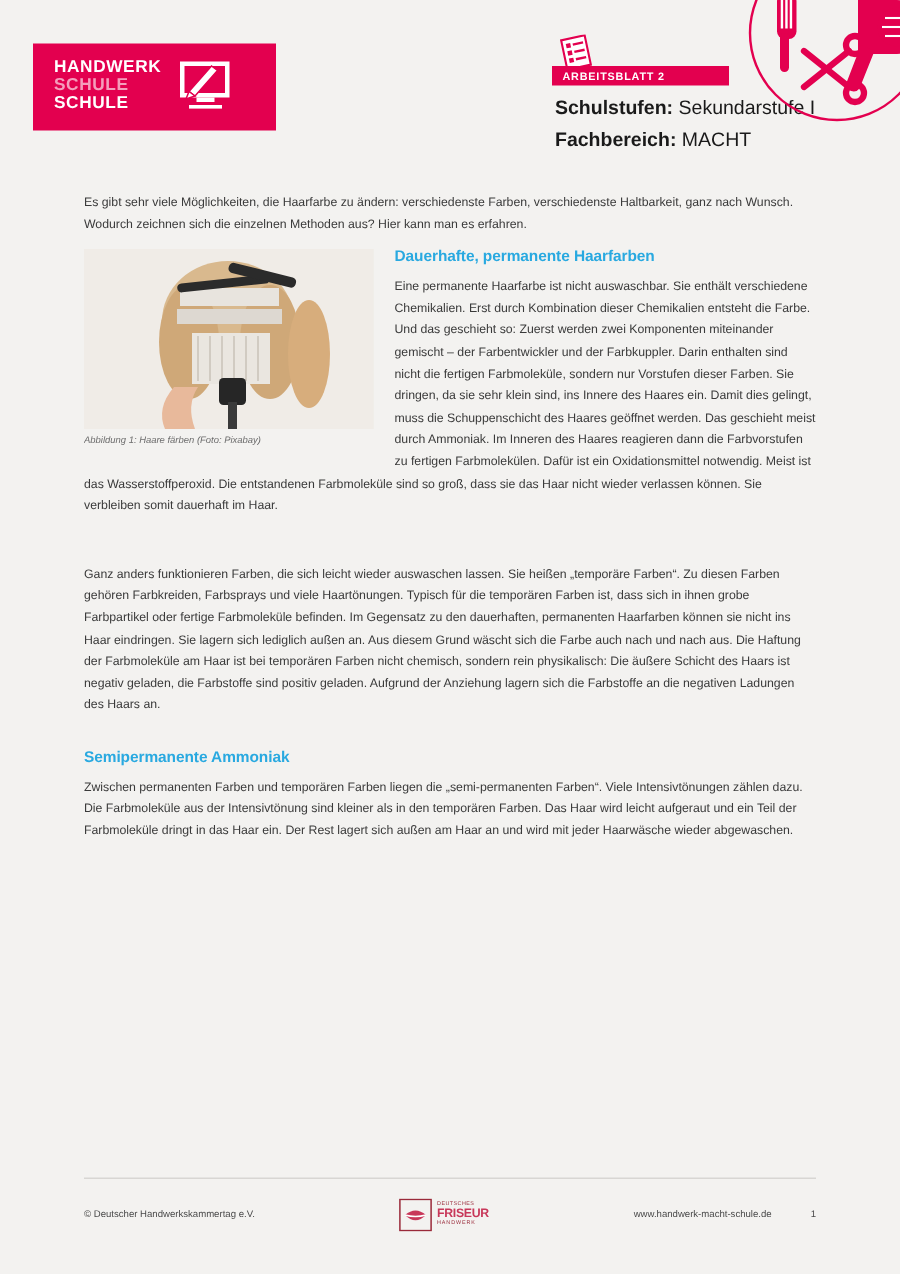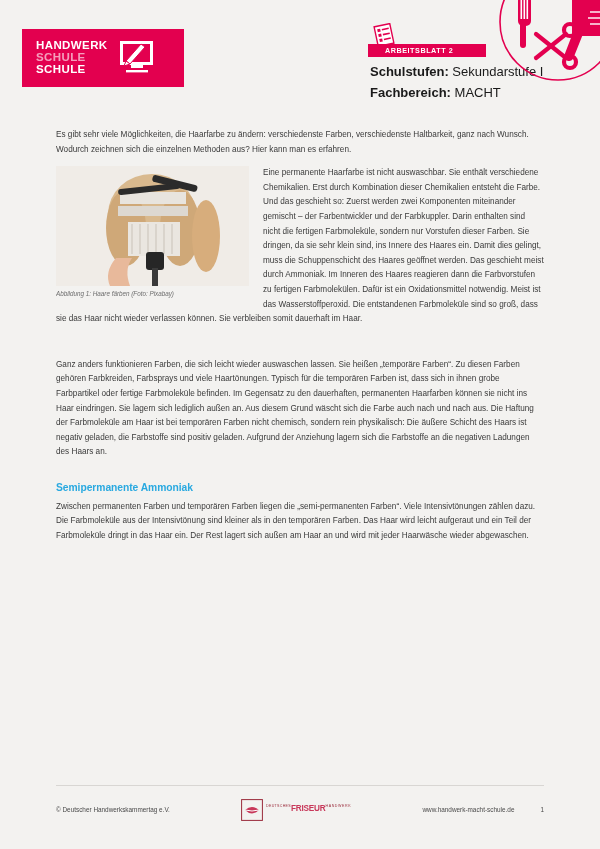--- a/index.html
+++ b/index.html
@@ -56,21 +56,21 @@
 
   .ab-badge {
     position: absolute;
     left: 368px;
     top: 44px;
     height: 13px;
     width: 118px;
     background: #e3004f;
     display: flex;
     align-items: center;
-    padding-left: 17px;
+    padding-left: 7px;
   }
   .ab-badge span {
     color: #fff;
     font-size: 7.2px;
     font-weight: bold;
     letter-spacing: 0.55px;
     white-space: nowrap;
   }
   .ab-icon {
     position: absolute;
@@ -165,21 +165,21 @@
     height: 40px;
     border-top: 1px solid #d8d6d3;
     padding-top: 8px;
     display: flex;
     align-items: center;
   }
   .f-left { font-size: 6.4px; color: #4a4a4a; flex: 0 0 auto; }
   .f-mid { flex: 1; display: flex; justify-content: center; align-items: center; }
   .f-right { font-size: 6.4px; color: #4a4a4a; display: flex; align-items: center; gap: 26px; }
   .museum-logo { display: flex; align-items: center; gap: 3px; }
-  .museum-text { display: flex; line-height: 1.08; }
+  .museum-text { display: flex; flex-direction: column; line-height: 1.08; }
   .museum-text .t1 { font-size: 3.6px; color: #9a2a3a; letter-spacing: 0.3px; }
   .museum-text .t2 { font-size: 8.2px; color: #c8385a; font-weight: bold; letter-spacing: -0.2px; }
   .museum-text .t3 { font-size: 3.6px; color: #9a2a3a; letter-spacing: 0.6px; }
 </style>
 </head>
 <body>
 
 <div class="page">
 
   <div class="header">
@@ -293,20 +293,21 @@
               <rect x="90" y="86" width="18" height="18" rx="3" fill="#262626"></rect>
               <rect x="96" y="102" width="6" height="20" fill="#3a3a3a"></rect>
             </g>
             <path d="M60 92 q-12 14 -6 28 h20 q-6 -16 2 -28 z" fill="#e8b99b"></path>
             <ellipse cx="150" cy="70" rx="14" ry="36" fill="#d7ad7c"></ellipse>
           </svg>
         </div>
         <div class="caption">Abbildung 1: Haare färben (Foto: Pixabay)</div>
       </div>
 
+      <h3 class="sec-head">Dauerhafte, permanente Haarfarben</h3>
       <p class="body-text">Eine permanente Haarfarbe ist nicht auswaschbar. Sie enthält verschiedene Chemikalien. Erst durch Kombination dieser Chemikalien entsteht die Farbe. Und das geschieht so: Zuerst werden zwei Komponenten miteinander gemischt – der Farbentwickler und der Farbkuppler. Darin enthalten sind nicht die fertigen Farbmoleküle, sondern nur Vorstufen dieser Farben. Sie dringen, da sie sehr klein sind, ins Innere des Haares ein. Damit dies gelingt, muss die Schuppenschicht des Haares geöffnet werden. Das geschieht meist durch Ammoniak. Im Inneren des Haares reagieren dann die Farbvorstufen zu fertigen Farbmolekülen. Dafür ist ein Oxidationsmittel notwendig. Meist ist das Wasserstoffperoxid. Die entstandenen Farbmoleküle sind so groß, dass sie das Haar nicht wieder verlassen können. Sie verbleiben somit dauerhaft im Haar.</p>
     </div>
 
     <div class="sec-temp">
       <p class="body-text">Ganz anders funktionieren Farben, die sich leicht wieder auswaschen lassen. Sie heißen „temporäre Farben“. Zu diesen Farben gehören Farbkreiden, Farbsprays und viele Haartönungen. Typisch für die temporären Farben ist, dass sich in ihnen grobe Farbpartikel oder fertige Farbmoleküle befinden. Im Gegensatz zu den dauerhaften, permanenten Haarfarben können sie nicht ins Haar eindringen. Sie lagern sich lediglich außen an. Aus diesem Grund wäscht sich die Farbe auch nach und nach aus. Die Haftung der Farbmoleküle am Haar ist bei temporären Farben nicht chemisch, sondern rein physikalisch: Die äußere Schicht des Haars ist negativ geladen, die Farbstoffe sind positiv geladen. Aufgrund der Anziehung lagern sich die Farbstoffe an die negativen Ladungen des Haars an.</p>
     </div>
 
     <div class="sec-semi">
       <h3 class="sec-head">Semipermanente Ammoniak</h3>
       <p class="body-text">Zwischen permanenten Farben und temporären Farben liegen die „semi-permanenten Farben“. Viele Intensivtönungen zählen dazu. Die Farbmoleküle aus der Intensivtönung sind kleiner als in den temporären Farben. Das Haar wird leicht aufgeraut und ein Teil der Farbmoleküle dringt in das Haar ein. Der Rest lagert sich außen am Haar an und wird mit jeder Haarwäsche wieder abgewaschen.</p>

